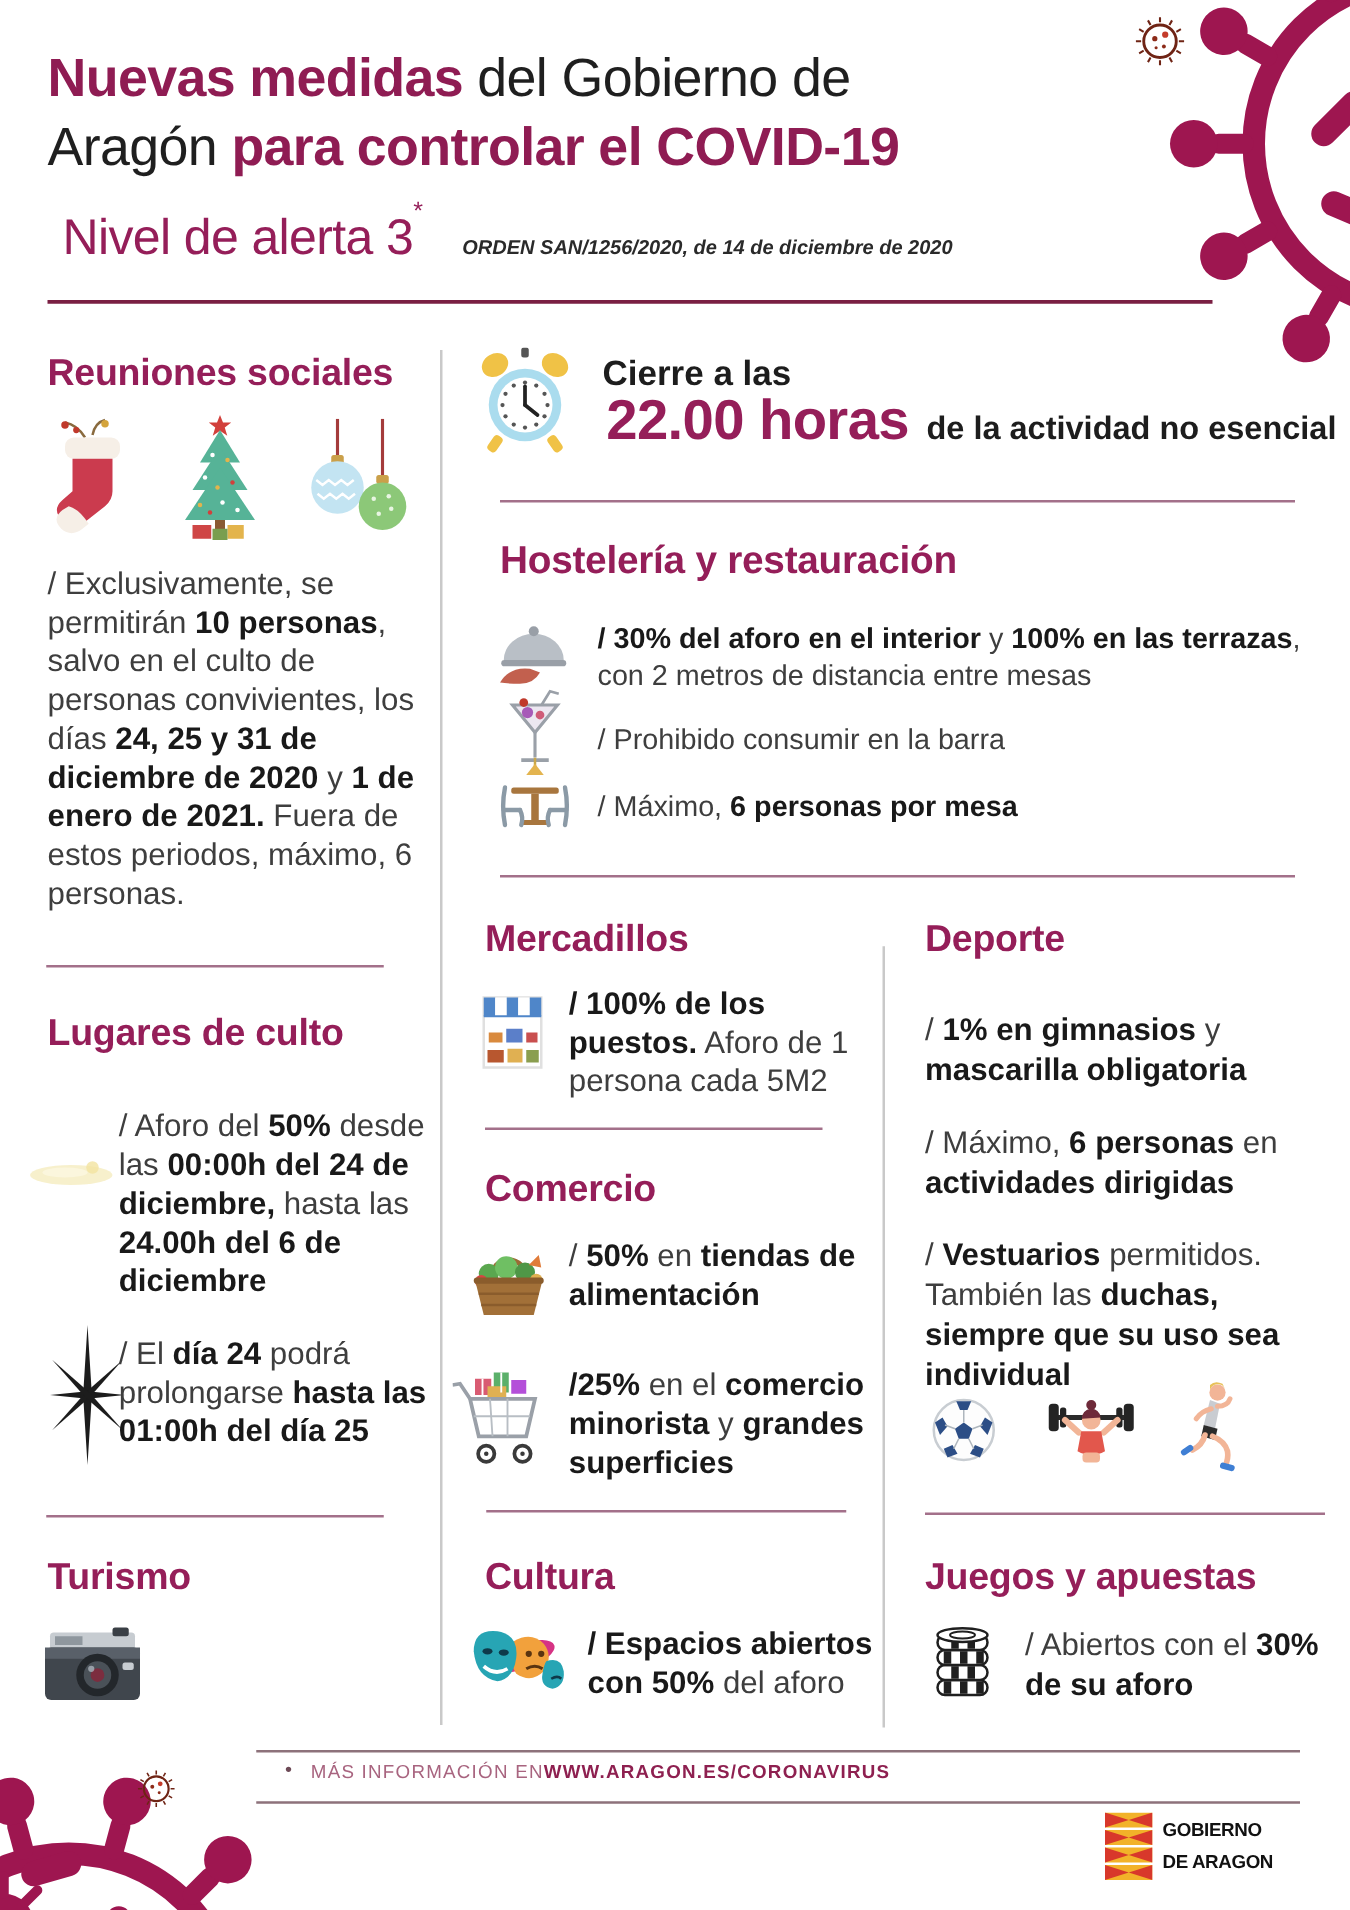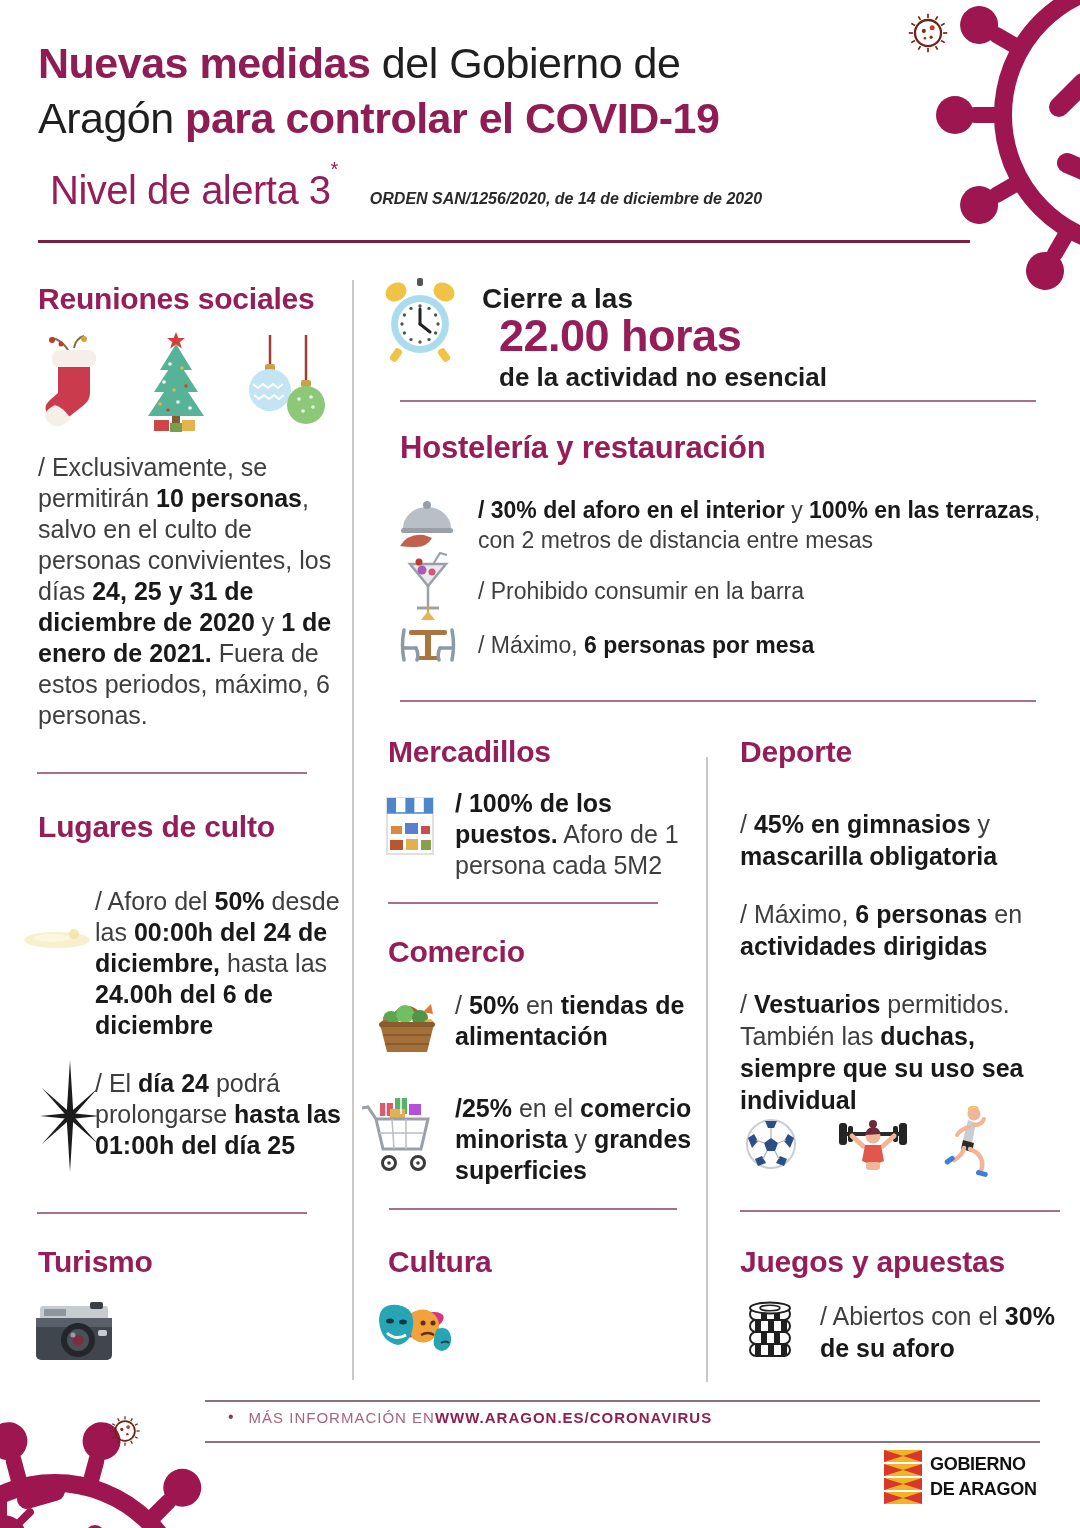--- a/index.html
+++ b/index.html
@@ -16,30 +16,30 @@
   .rule{background:#a3708a;height:2px;}
   .vrule{background:#c9c9c9;width:2px;}
   .main-title{font-size:43px;line-height:55px;letter-spacing:-0.5px;color:#1f1f1f;font-weight:400;}
   .main-title .acc{color:#8f1c53;font-weight:800;}
   .alert-row{display:flex;align-items:baseline;}
   .alert{font-size:40px;color:#951e59;font-weight:400;letter-spacing:-0.5px;}
   .alert sup{font-size:20px;position:relative;top:-14px;}
   .order{font-size:16px;font-style:italic;font-weight:700;color:#2a2a2a;margin-left:32px;}
   .header-rule{background:#7a1f43;height:3px;}
   .cierre-label{font-size:28px;font-weight:800;color:#1d1d1d;}
-  .cierre-row{display:flex;align-items:baseline;flex-direction:column;}
+  .cierre-row{display:flex;align-items:baseline;}
   .cierre-time{font-size:45px;font-weight:800;color:#951e59;letter-spacing:-0.5px;}
   .cierre-suffix{font-size:26px;font-weight:800;color:#1d1d1d;margin-left:14px;}
   .xmas-row{display:flex;justify-content:space-between;align-items:flex-end;width:292px;}
   .footer-line{display:flex;align-items:center;font-size:15px;letter-spacing:1px;}
   .footer-line .bullet{color:#6d4a56;margin-right:14px;font-size:16px;}
   .footer-line .pre{color:#a8647f;font-weight:400;}
   .footer-line .url{color:#8e2050;font-weight:800;}
   .logo{display:flex;align-items:center;}
-  .logo-text{font-size:18px;font-weight:800;color:#111;line-height:25px;letter-spacing:-0.3px;margin-left:8px;}
+  .logo-text{font-size:15px;font-weight:800;color:#111;line-height:25px;letter-spacing:-0.3px;margin-left:8px;}
 </style>
 </head>
 <body>
 
 <div class="page">
 
   <div class="abs main-title" style="left:38px;top:36px;width:880px;">
     <span class="acc">Nuevas medidas</span><span> del Gobierno de</span><br>
     <span>Aragón </span><span class="acc">para controlar el COVID-19</span>
   </div>
@@ -427,23 +427,24 @@
     <circle cx="48" cy="28" r="2.5" fill="#5a3410"></circle>
       <circle cx="58" cy="28" r="2.5" fill="#5a3410"></circle>
     <path d="M46 40 q7 -4 13 0" stroke="#5a3410" stroke-width="2.5" fill="none"></path>
     <path d="M4 26 q0 -18 19 -16 q17 3 15 21 q-2 17 -15 19 q-17 -3 -19 -24 z" fill="#27a5b4"></path>
     <ellipse cx="15" cy="26" rx="4" ry="2.5" fill="#0e3a4a"></ellipse>
     <ellipse cx="28" cy="27" rx="4" ry="2.5" fill="#0e3a4a"></ellipse>
     <path d="M12 38 q9 8 19 2" stroke="#ffffff" stroke-width="3" fill="none"></path>
     <path d="M62 34 q12 -4 14 8 q1 12 -9 14 q-10 -2 -8 -12 q1 -7 3 -10 z" fill="#27a5b4"></path>
     <path d="M66 48 q5 -3 8 0" stroke="#0e3a4a" stroke-width="2" fill="none"></path>
   </svg>
+  <div class="abs body" style="left:470px;top:1300px;width:250px;"><b>/ Espacios abiertos con 50%</b><span> del aforo</span></div>
 
   <div class="abs h2" style="left:740px;top:735px;">Deporte</div>
-  <div class="abs body-lg" style="left:740px;top:808px;width:320px;"><span>/ </span><b>45% en gimnasios</b><span> y </span><b>mascarilla obligatoria</b></div>
+  <div class="abs body-lg" style="left:740px;top:808px;width:320px;"><span>/ </span><b>1% en gimnasios</b><span> y </span><b>mascarilla obligatoria</b></div>
   <div class="abs body-lg" style="left:740px;top:898px;width:320px;"><span>/ Máximo, </span><b>6 personas</b><span> en </span><b>actividades dirigidas</b></div>
   <div class="abs body-lg" style="left:740px;top:988px;width:325px;"><span>/ </span><b>Vestuarios</b><span> permitidos. También las </span><b>duchas, siempre que su uso sea individual</b></div>
 
   <svg class="abs" style="left:745px;top:1118px;" width="52" height="52" viewBox="0 0 52 52">
     <circle cx="26" cy="26" r="24" fill="#fdfdfd" stroke="#c8cdd2" stroke-width="2"></circle>
     <g fill="#2c4e86">
       <polygon points="26,20 33,25 30,33 22,33 19,25"></polygon>
       <polygon points="20,3 32,3 29,10 23,10"></polygon>
       <polygon points="3,20 9,16 13,23 7,30"></polygon>
       <polygon points="49,20 43,16 39,23 45,30"></polygon>

